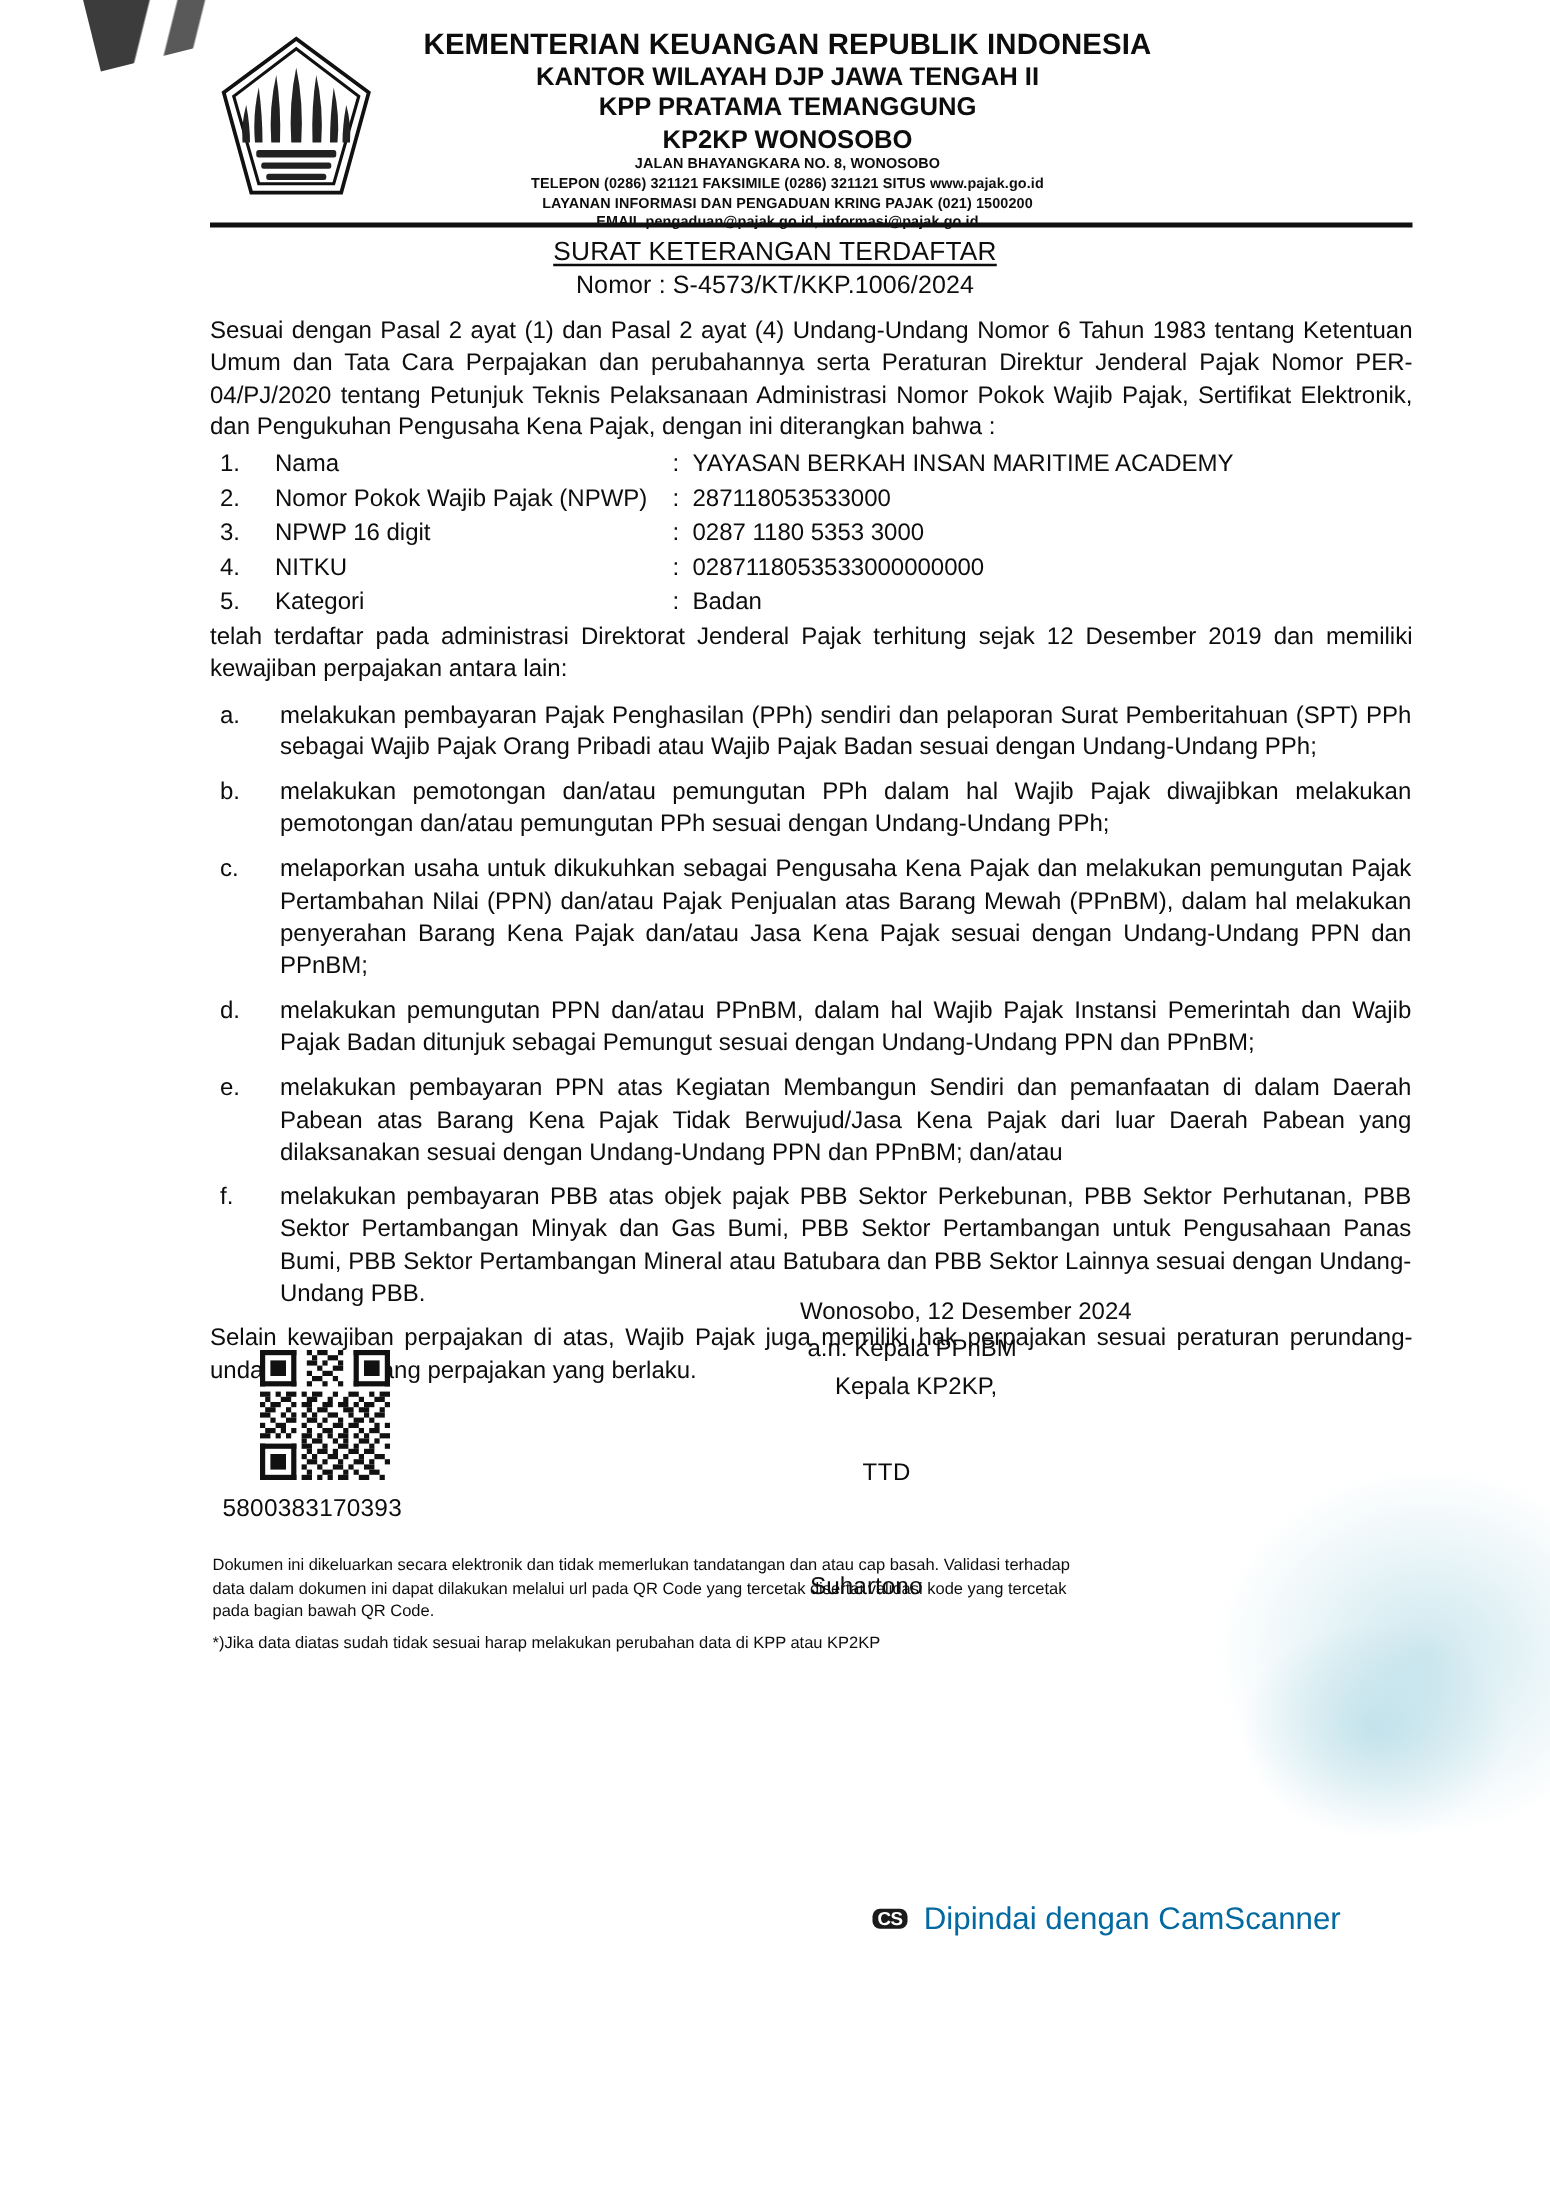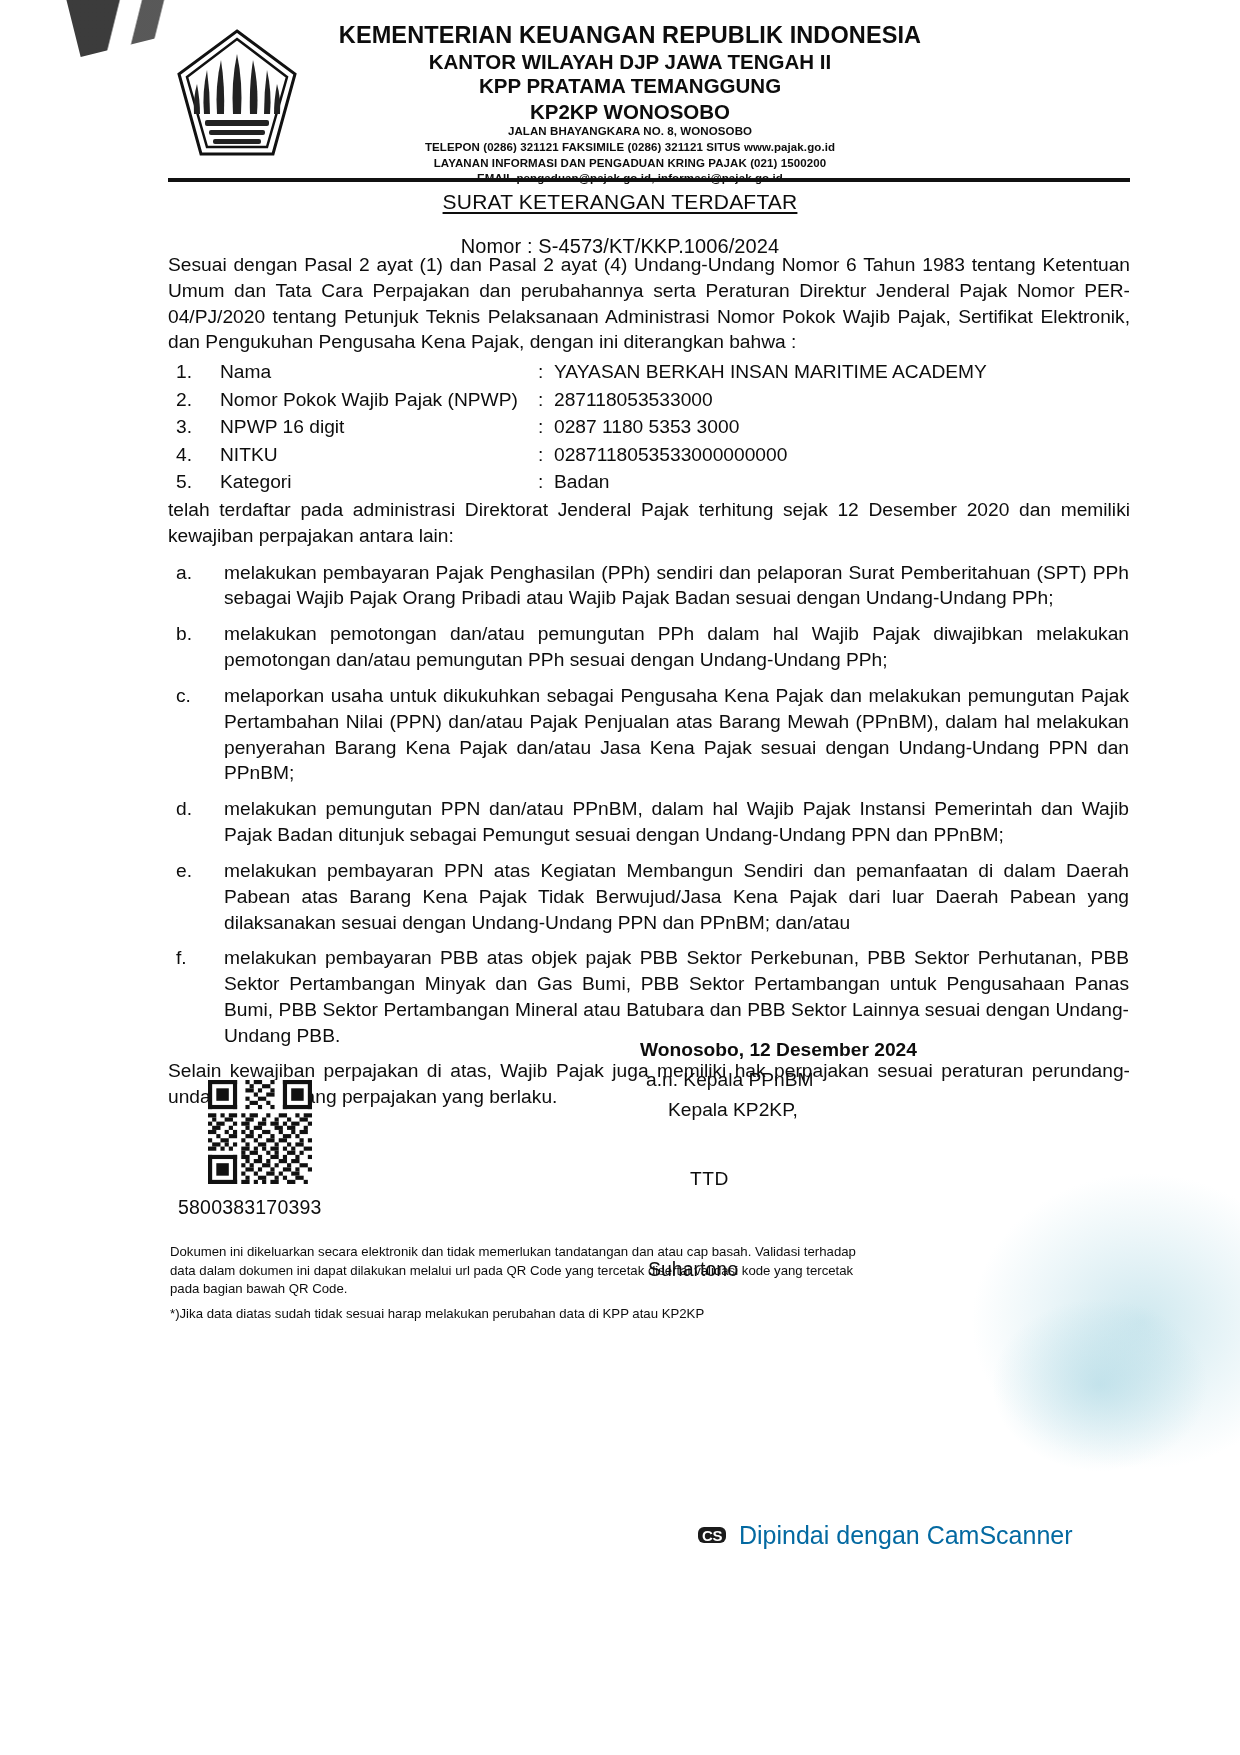--- a/index.html
+++ b/index.html
@@ -98,21 +98,21 @@
   }
   .doc-title .t1 {
     font-size: 21px;
     font-weight: normal;
     text-decoration: underline;
     text-underline-offset: 3px;
     letter-spacing: .2px;
   }
   .doc-title .t2 {
     font-size: 20px;
-    margin-top: 21px;
+    margin-top: 3px;
     letter-spacing: .1px;
   }
 
   
   .body-wrap {
     position: absolute;
     left: 168px;
     right: 110px;
     top: 252px;
     font-size: 19.2px;
@@ -167,21 +167,21 @@
   .closing { margin-top: 4px; }
 
   
   .sign-block {
     position: absolute;
     left: 640px;
     top: 1035px;
     font-size: 19.2px;
     line-height: 1.55;
   }
-  .sign-place { white-space: nowrap; font-weight: bold; }
+  .sign-place { white-space: nowrap; }
   .sign-an { padding-left: 6px; }
   .sign-role { padding-left: 28px; }
   .sign-ttd {
     padding-left: 50px;
     margin-top: 40px;
     letter-spacing: .5px;
   }
   .sign-name {
     padding-left: 8px;
     margin-top: 60px;
@@ -335,21 +335,21 @@
         </tr>
         <tr>
           <td class="num">5.</td>
           <td class="lbl">Kategori</td>
           <td class="sep">:</td>
           <td class="val">Badan</td>
         </tr>
       </tbody>
     </table>
 
-    <p class="just para-after">telah terdaftar pada administrasi Direktorat Jenderal Pajak terhitung sejak 12 Desember 2020 dan memiliki kewajiban perpajakan antara lain:</p>
+    <p class="just para-after">telah terdaftar pada administrasi Direktorat Jenderal Pajak terhitung sejak 12 Desember 2019 dan memiliki kewajiban perpajakan antara lain:</p>
 
     <table class="oblig">
       <tbody>
         <tr>
           <td class="ltr">a.</td>
           <td class="txt">melakukan pembayaran Pajak Penghasilan (PPh) sendiri dan pelaporan Surat Pemberitahuan (SPT) PPh sebagai Wajib Pajak Orang Pribadi atau Wajib Pajak Badan sesuai dengan Undang-Undang PPh;</td>
         </tr>
         <tr>
           <td class="ltr">b.</td>
           <td class="txt">melakukan pemotongan dan/atau pemungutan PPh dalam hal Wajib Pajak diwajibkan melakukan pemotongan dan/atau pemungutan PPh sesuai dengan Undang-Undang PPh;</td>

